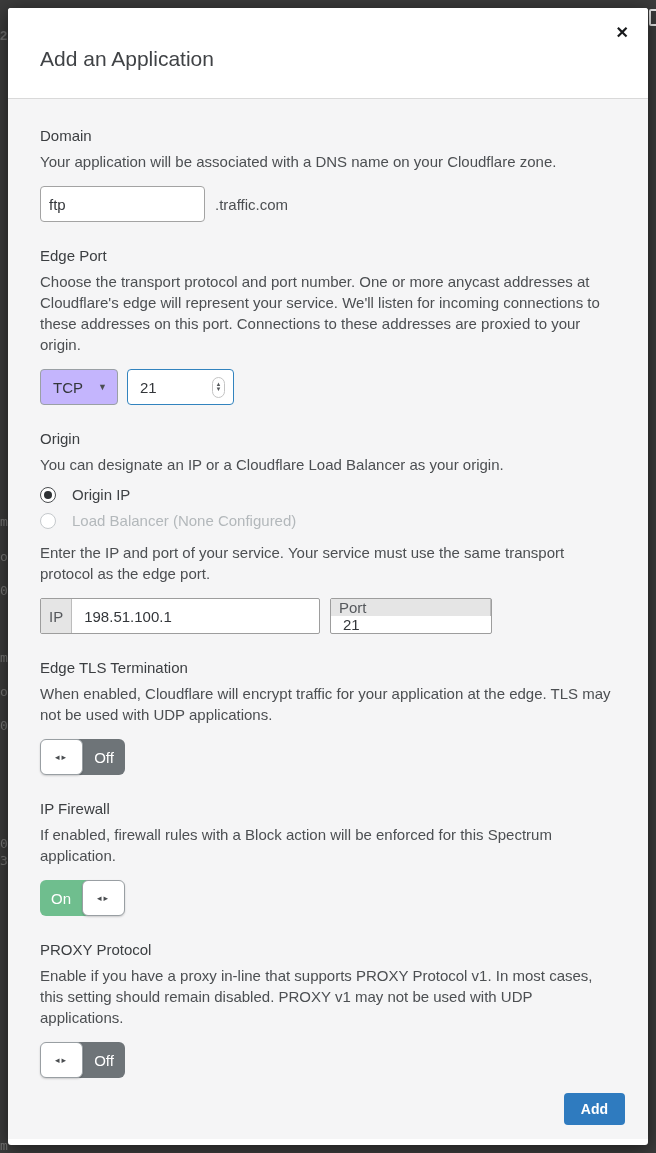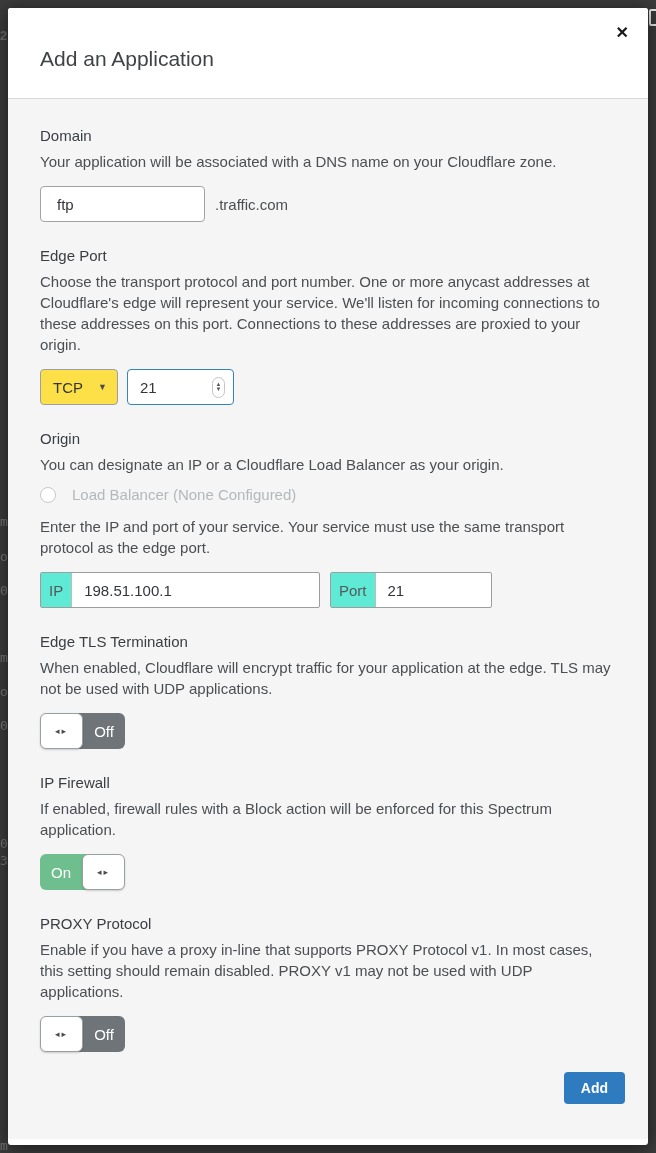--- a/index.html
+++ b/index.html
@@ -52,27 +52,27 @@
 
   .modal-body { background:#f5f5f6; padding:28px 32px 0 32px; height:1040px; }
 
   .section-label { font-size:15px; font-weight:400; color:#3b3e41; margin-bottom:7px; }
   .section-desc  { font-size:15px; color:#4c4f52; line-height:21px; margin-bottom:14px; }
 
   .field-row { display:flex; align-items:center; margin-bottom:25px; }
 
   .text-input {
     height:36px; background:#fff; border:1px solid #a3a3a3; border-radius:4px;
-    font-size:15px; color:#33363a; display:flex; align-items:center; padding:0 16px;
+    font-size:15px; color:#33363a; display:flex; align-items:center; padding:0 8px;
   }
   .domain-input { width:165px; }
   .suffix { margin-left:10px; font-size:15px; color:#4c4f52; }
 
   .select {
-    width:78px; height:36px; background:#fde047; border:1px solid #9aa0a5; border-radius:4px;
+    width:78px; height:36px; background:#c4b5fd; border:1px solid #9aa0a5; border-radius:4px;
     display:flex; align-items:center; justify-content:space-between;
     padding:0 10px 0 12px; margin-right:9px; font-size:15px; color:#33363a; cursor:pointer;
   }
   .select-arrow { font-size:9px; color:#4b4e51; }
 
   .number-input {
     width:107px; height:36px; background:#fff;
     border:1.5px solid #3283be; border-radius:4px;
     display:flex; align-items:center; justify-content:space-between;
     padding:0 8px 0 12px; font-size:15px; color:#33363a;
@@ -94,47 +94,47 @@
   .radio-dot { width:8px; height:8px; border-radius:50%; background:#2e3134; }
   .radio-label { font-size:15px; color:#3f4245; }
   .radio-row.disabled .radio-outer { border-color:#c5c9cc; }
   .radio-row.disabled .radio-label { color:#b3b8bb;text-align:right; }
 
   .input-group {
     display:flex; height:36px; background:#fff;
     border:1px solid #9d9d9d; border-radius:2px; align-items:stretch;
   }
   .ig-prefix {
-    background:#5eead4; border-right:1px solid #bcbcbc; color:#55585c;
+    background:#e5e5e5; border-right:1px solid #bcbcbc; color:#55585c;
     font-size:15px; display:flex; align-items:center; padding:0 8px; flex:none;
   }
   .ig-input { display:flex; align-items:center; padding:0 12px; font-size:15px; color:#33363a; flex:1; }
   .ip-group { width:280px; margin-right:10px; }
-  .port-group { width:162px; }
+  .port-group { width:162px;flex-direction:column; }
 
   .toggle { display:flex; width:85px; height:36px; cursor:pointer; margin-bottom:25px; }
   .toggle-handle {
     width:43px; background:#fff; border:1px solid #999fa3; border-radius:6px;
     display:flex; align-items:center; justify-content:center;
     color:#4a4d50; font-size:9px; letter-spacing:2px; z-index:2;
     box-shadow:0 1px 2px rgba(0,0,0,.18);
   }
   .toggle-state {
     width:48px; display:flex; align-items:center; justify-content:center;
     font-size:15px; color:#fff; z-index:1;text-align:right;
   }
   .toggle.off .toggle-state {
     background:#6e7478; border-radius:0 6px 6px 0; margin-left:-6px; padding-left:6px;
   }
   .toggle.on .toggle-state {
     background:#6fbe8e; border-radius:6px 0 0 6px; margin-right:-6px; padding-right:6px;
   }
 
   .add-btn {
-    position:absolute; right:23px; bottom:41px;
+    position:absolute; right:23px; bottom:20px;
     background:#2f7bbf; color:#fff; font-family:"Liberation Sans",sans-serif;
     font-size:14px; font-weight:700;
     border:none; border-radius:4px; padding:8px 17px; cursor:pointer;
   }
 </style>
 </head>
 <body>
 
 <div class="frags">
   <span>2</span>
@@ -183,20 +183,26 @@
             <span>▼</span>
           </span>
         </div>
       </div>
     </div>
 
     <div class="section">
       <div class="section-label">Origin</div>
       <div class="section-desc" style="margin-bottom:11px;">You can designate an IP or a Cloudflare Load Balancer as your origin.</div>
       <div class="radio-list">
+        <div class="radio-row">
+          <span class="radio-outer">
+              <span class="radio-dot"></span>
+            </span>
+          <span class="radio-label">Origin IP</span>
+        </div>
         <div class="radio-row disabled">
           <span class="radio-outer"></span>
           <span class="radio-label">Load Balancer (None Configured)</span>
         </div>
       </div>
       <div class="section-desc">Enter the IP and port of your service. Your service must use the same transport protocol as the edge port.</div>
       <div class="field-row">
         <div class="input-group ip-group">
           <span class="ig-prefix">IP</span>
           <span class="ig-input">198.51.100.1</span>

